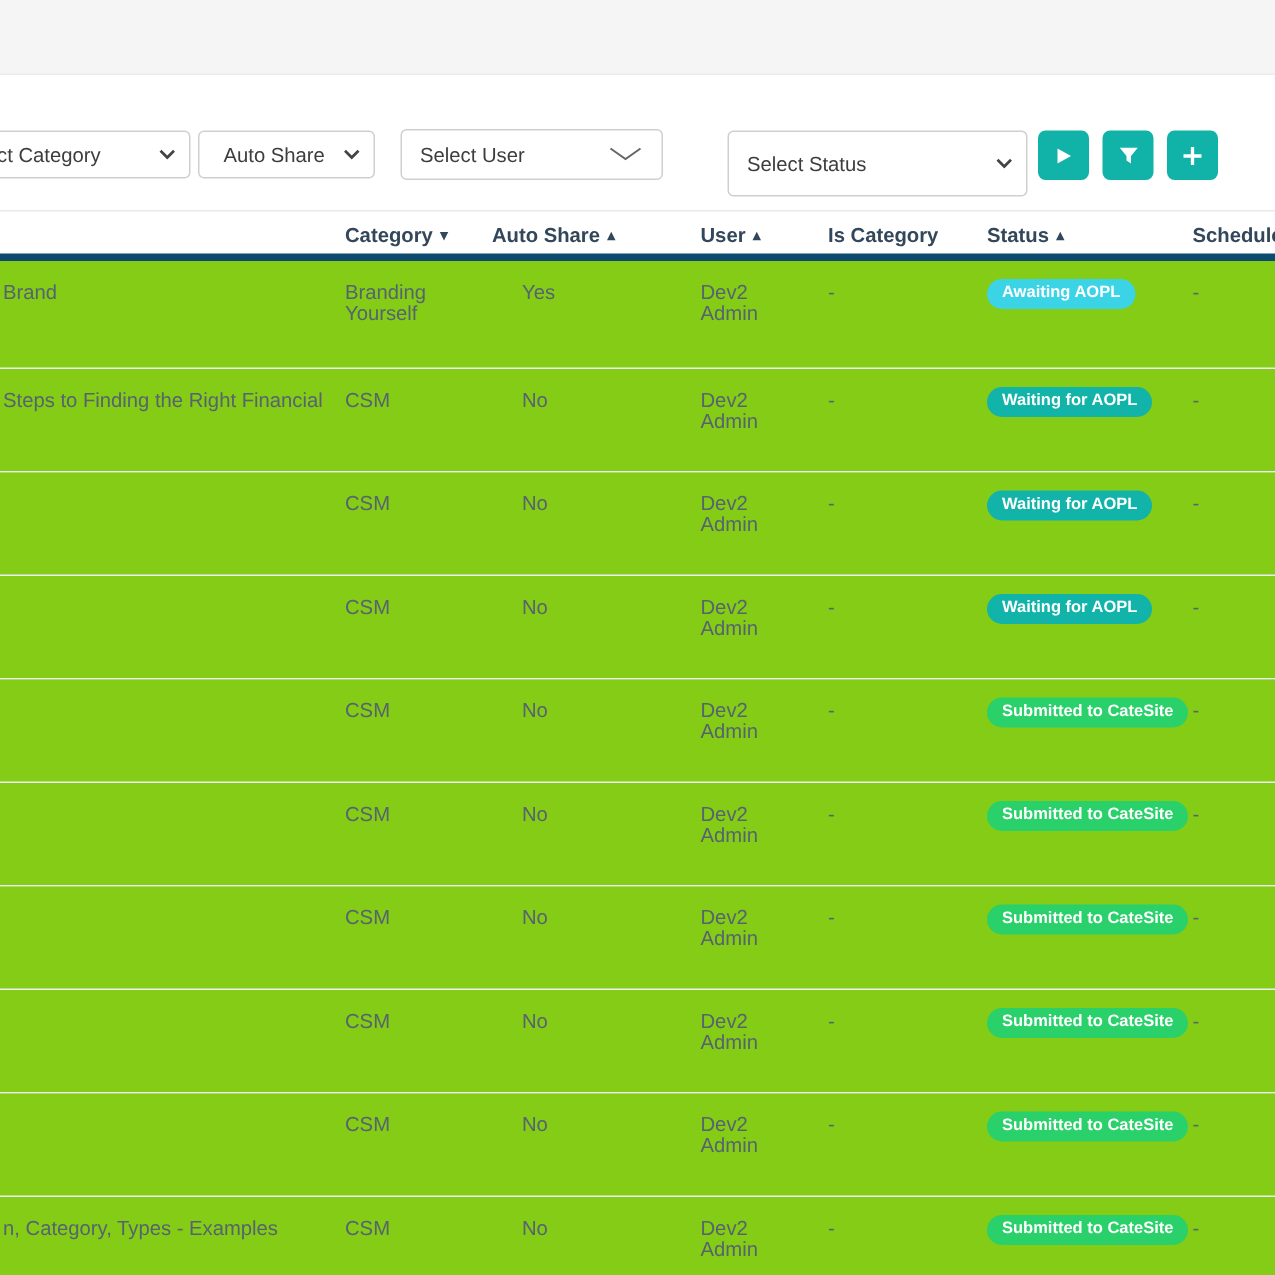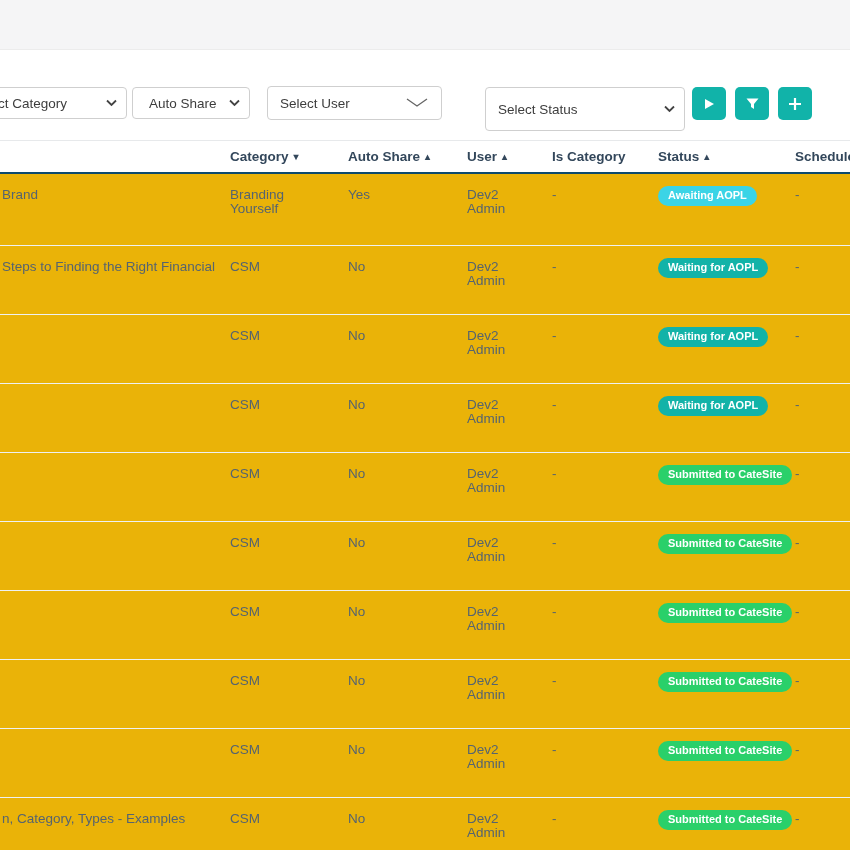--- a/index.html
+++ b/index.html
@@ -34,27 +34,27 @@
     display: flex; align-items: center; justify-content: center; cursor: pointer; padding: 0;
   }
   .btn-run { left: 692px; }
   .btn-filter { left: 735px; }
   .btn-add { left: 778px; }
 
   
   .table { position: absolute; left: 0; top: 140px; width: 850px; border-top: 1px solid #e7e9eb; }
 
   .thead {
-    position: relative; height: 33px; border-bottom: 2px solid #0c4a6e;
+    position: relative; height: 33px; border-bottom: 5px solid #0c4a6e;
     font-weight: bold; font-size: 13.5px; color: #33475b;
   }
   .th { position: absolute; top: 8px; white-space: nowrap; }
   .caret { font-size: 10px; margin-left: 5px; color: #33475b; position: relative; top: -1px; }
 
-  .row { position: relative; border-bottom: 1px solid #eef1f3; background: #eab308; }
+  .row { position: relative; border-bottom: 1px solid #eef1f3; background: #84cc16; }
   .row.h72 { height: 72px; }
   .row.h69 { height: 69px; }
   .row.h80 { height: 80px; }
 
   .cell {
     position: absolute; top: 14px; font-size: 13.5px; color: #56646f; line-height: 1.05;
     white-space: normal;
   }
   .c-title  { left: 2px;   width: 218px; white-space: nowrap; }
   .c-cat    { left: 230px; width: 92px; }
@@ -137,21 +137,21 @@
       </span>
     </button>
   </div>
 
   <div class="table">
 
     <div class="thead">
       <div class="th c-cat" style="left:230px">
         <span>Category</span><span class="caret">▾</span>
       </div>
-      <div class="th" style="left:348px">
+      <div class="th" style="left:328px">
         <span>Auto Share</span><span class="caret">▴</span>
       </div>
       <div class="th" style="left:467px">
         <span>User</span><span class="caret">▴</span>
       </div>
       <div class="th" style="left:552px">
         <span>Is Category</span>
       </div>
       <div class="th" style="left:658px">
         <span>Status</span><span class="caret">▴</span>

